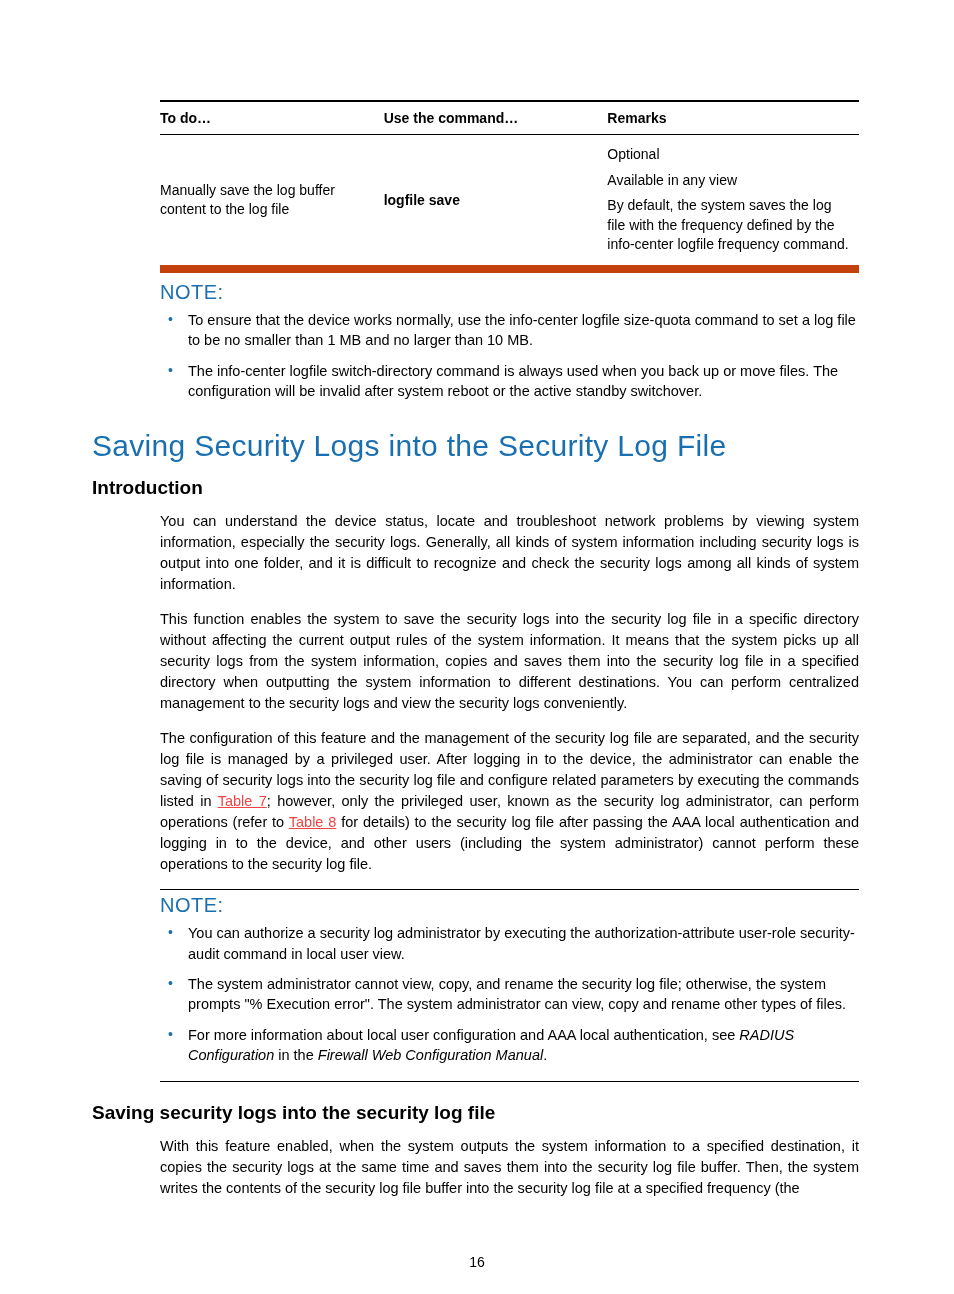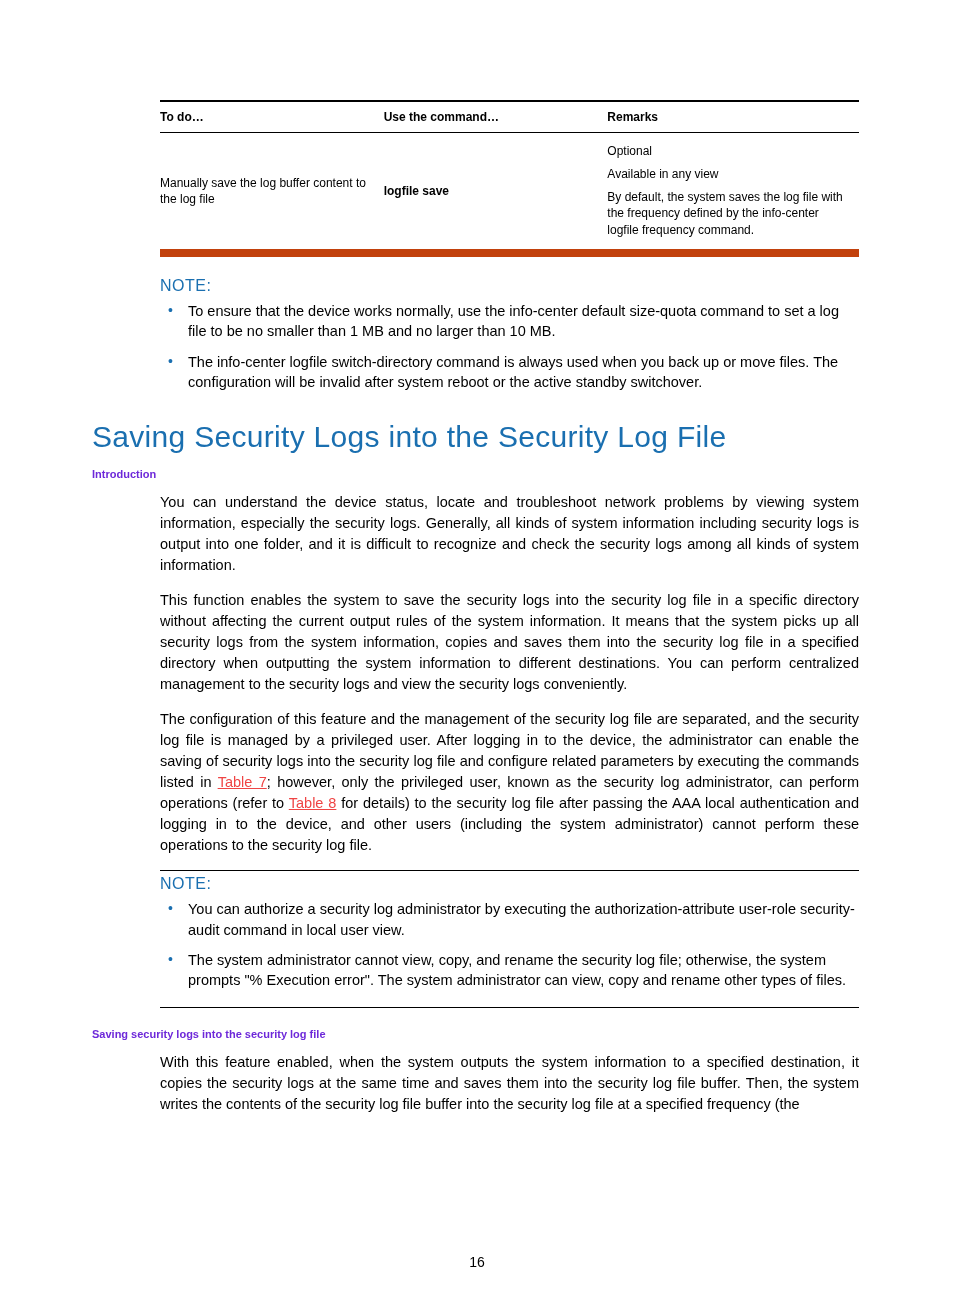--- a/index.html
+++ b/index.html
@@ -14,22 +14,22 @@
   .page {
     width: 954px;
     min-height: 1294px;
     padding: 100px 95px 40px 160px;
     box-sizing: border-box;
     position: relative;
   }
   table.cmd-table {
     width: 100%;
     border-collapse: collapse;
-    font-size: 12px;
-    margin-bottom: 20px;
+    font-size: 14px;
+    margin-bottom: 8px;
   }
   table.cmd-table thead tr {
     border-top: 2px solid #000;
   }
   table.cmd-table th {
     text-align: left;
     font-weight: bold;
     padding: 8px 8px 8px 0;
     border-bottom: 1px solid #000;
   }
@@ -41,21 +41,21 @@
     vertical-align: middle;
     line-height: 1.35;
   }
   .remarks-block {
     line-height: 1.4;
   }
   .remarks-block > div { margin-bottom: 6px; }
   .remarks-block > div:last-child { margin-bottom: 0; }
   .note-label {
     color: #1a6fb0;
-    font-size: 16px;
+    font-size: 20px;
     letter-spacing: 0.5px;
     margin: 4px 0 6px 0;
   }
   ul.note-list {
     margin: 4px 0 16px 0;
     padding-left: 24px;
     list-style: none;
   }
   ul.note-list li {
     position: relative;
@@ -83,23 +83,23 @@
     margin: 8px 0 20px 0;
   }
   h1.section-title {
     color: #1a6fb0;
     font-weight: 300;
     font-size: 30px;
     margin: 28px 0 14px -68px;
     letter-spacing: 0.3px;
   }
   h2.sub-title {
-    color: #6d28d9;
+    color: #000000;
     font-weight: bold;
-    font-size: 11px;
+    font-size: 19px;
     margin: 0 0 12px -68px;
   }
   p.body {
     line-height: 1.45;
     margin: 0 0 14px 0;
     text-align: justify;
   }
   a.tlink {
     color: #ef4444;
     text-decoration: underline;
@@ -139,39 +139,40 @@
             <div><span>By default, the system saves the log file with the frequency defined by the </span><span class="bold">info-center logfile frequency</span><span> command.</span></div>
           </div>
         </td>
       </tr>
     </tbody>
   </table>
 
   <div>
     <div class="note-label">NOTE:</div>
     <ul class="note-list">
-      <li><span>To ensure that the device works normally, use the </span><span class="bold">info-center default size-quota</span><span> command to set a log file to be no smaller than 1 MB and no larger than 10 MB.</span></li>
+      <li><span>To ensure that the device works normally, use the </span><span class="bold">info-center logfile size-quota</span><span> command to set a log file to be no smaller than 1 MB and no larger than 10 MB.</span></li>
       <li><span>The </span><span class="bold">info-center logfile switch-directory</span><span> command is always used when you back up or move files. The configuration will be invalid after system reboot or the active standby switchover.</span></li>
     </ul>
   </div>
 
   <h1 class="section-title">Saving Security Logs into the Security Log File</h1>
 
   <h2 class="sub-title">Introduction</h2>
 
   <p class="body">You can understand the device status, locate and troubleshoot network problems by viewing system information, especially the security logs. Generally, all kinds of system information including security logs is output into one folder, and it is difficult to recognize and check the security logs among all kinds of system information.</p>
   <p class="body">This function enables the system to save the security logs into the security log file in a specific directory without affecting the current output rules of the system information. It means that the system picks up all security logs from the system information, copies and saves them into the security log file in a specified directory when outputting the system information to different destinations. You can perform centralized management to the security logs and view the security logs conveniently.</p>
   <p class="body"><span>The configuration of this feature and the management of the security log file are separated, and the security log file is managed by a privileged user. After logging in to the device, the administrator can enable the saving of security logs into the security log file and configure related parameters by executing the commands listed in </span><a href="#" class="tlink">Table 7</a><span>; however, only the privileged user, known as the security log administrator, can perform operations (refer to </span><a href="#" class="tlink">Table 8</a><span> for details) to the security log file after passing the AAA local authentication and logging in to the device, and other users (including the system administrator) cannot perform these operations to the security log file.</span></p>
 
   <hr class="note-top">
   <div>
     <div class="note-label">NOTE:</div>
     <ul class="note-list" style="">
       <li><span>You can authorize a security log administrator by executing the </span><span class="bold">authorization-attribute user-role security-audit</span><span> command in local user view.</span></li>
       <li><span>The system administrator cannot view, copy, and rename the security log file; otherwise, the system prompts "% Execution error". The system administrator can view, copy and rename other types of files.</span></li>
+      <li><span>For more information about local user configuration and AAA local authentication, see </span><span class="italic">RADIUS Configuration</span><span> in the </span><span class="italic">Firewall Web Configuration Manual</span><span>.</span></li>
     </ul>
   </div>
   <hr class="note-bottom">
 
   <h2 class="sub-title">Saving security logs into the security log file</h2>
   <p class="body" style="margin-bottom:0">With this feature enabled, when the system outputs the system information to a specified destination, it copies the security logs at the same time and saves them into the security log file buffer. Then, the system writes the contents of the security log file buffer into the security log file at a specified frequency (the</p>
 
   <div class="pagenum">16</div>
 </div>
 

